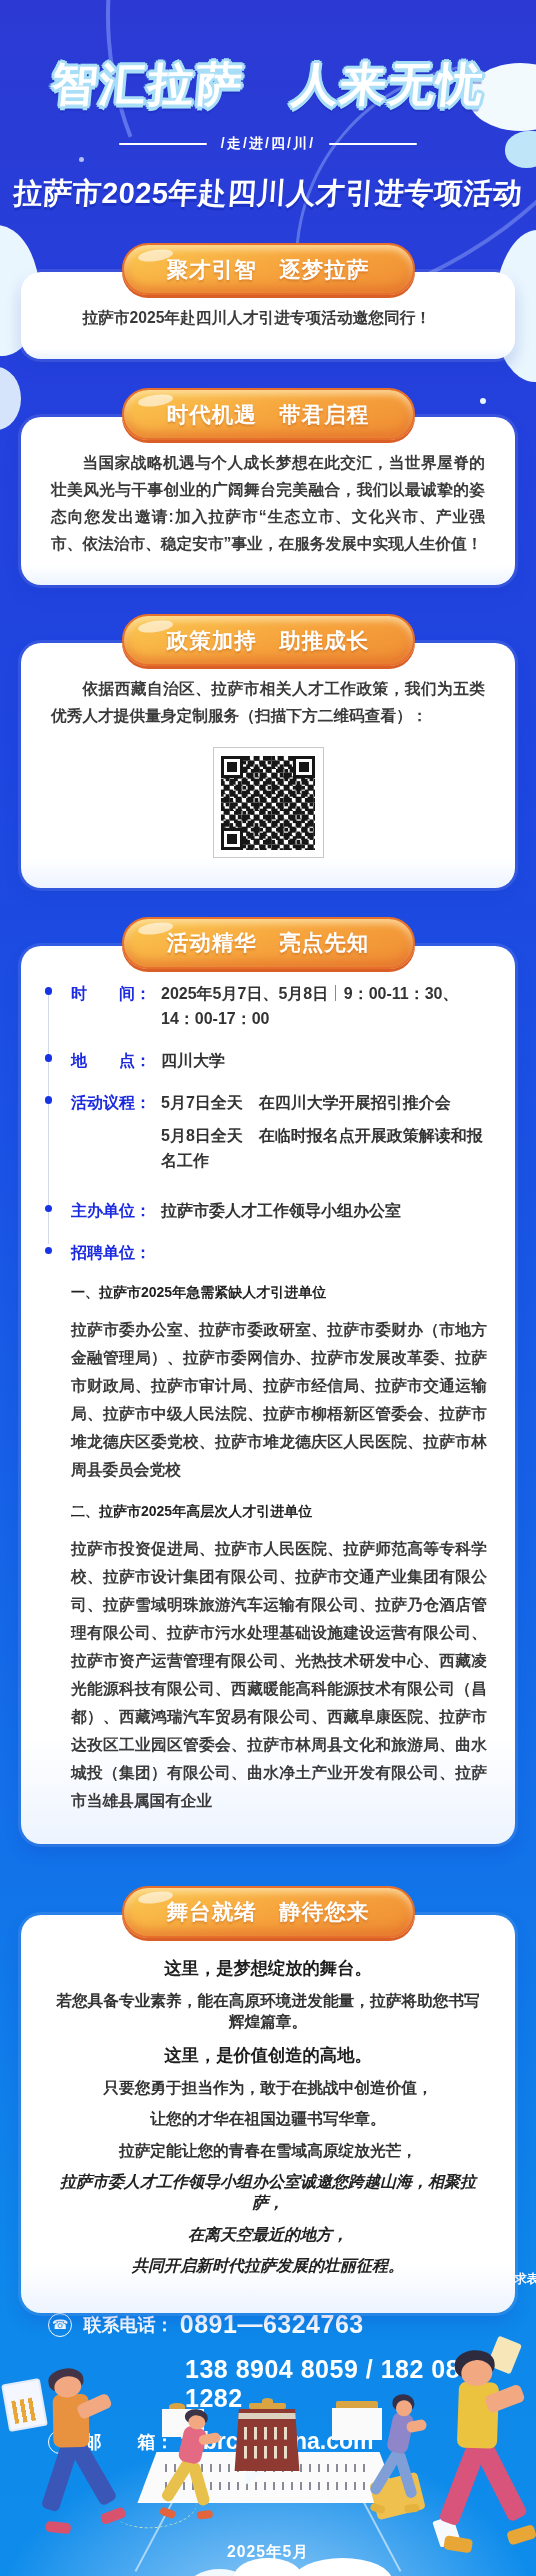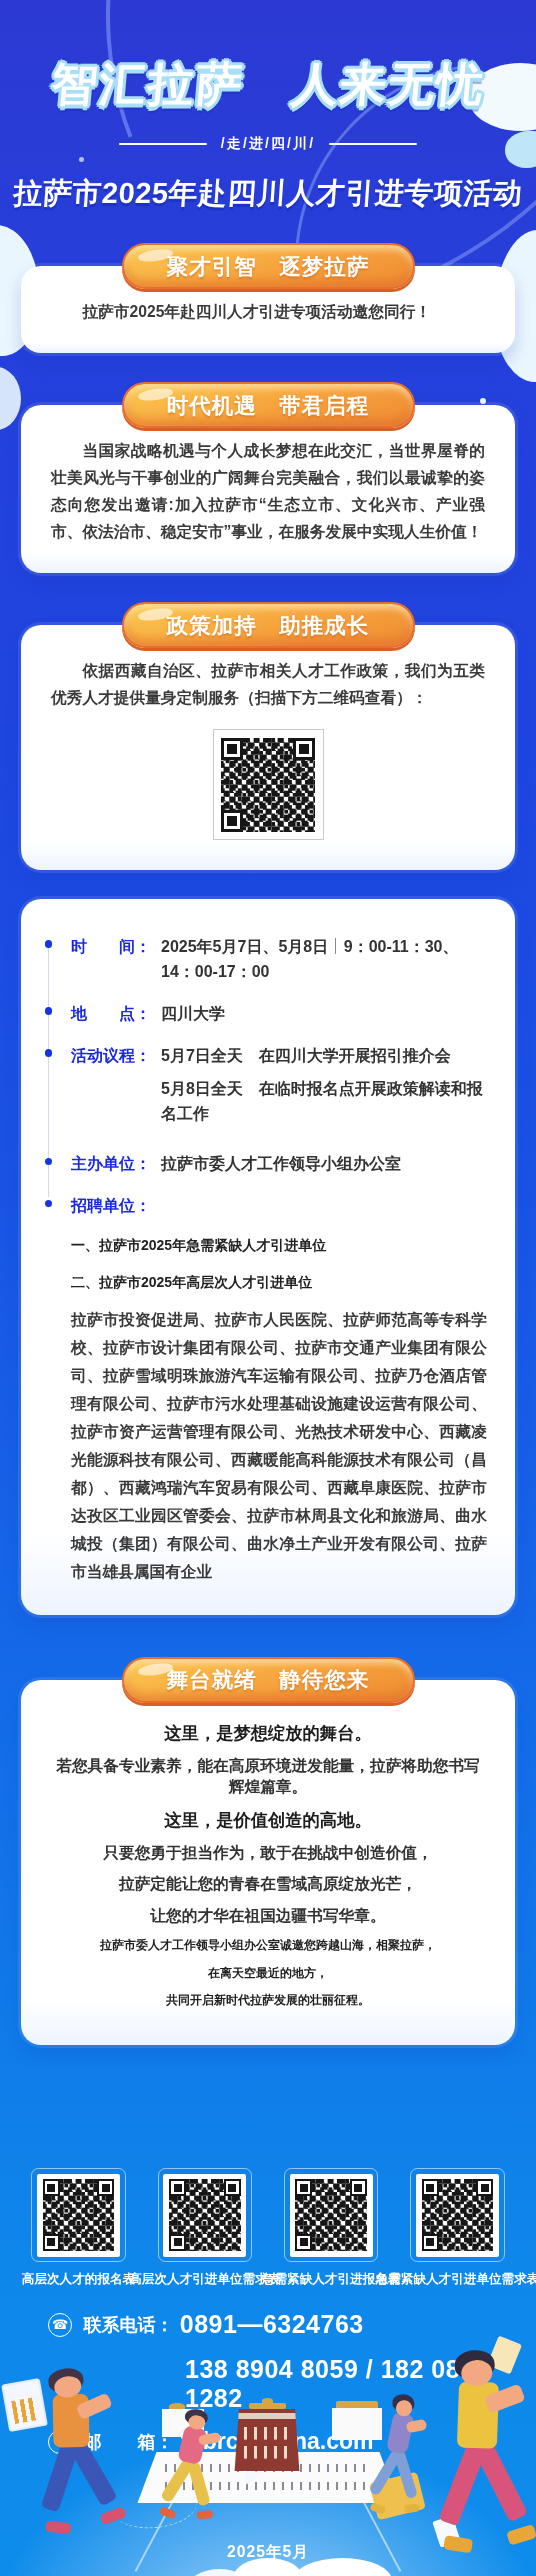--- a/index.html
+++ b/index.html
@@ -47,21 +47,21 @@
   .subtitle{ font-size:14px; font-weight:800; color:#fff; letter-spacing:2.1px; }
   .main-title{
     margin-top:21px; font-size:29px; font-weight:900; color:#fff; letter-spacing:0.5px;
     transform:skewX(-4deg); text-shadow:0 2.6px 0 rgba(14,38,170,.45);
   }
 
   
   .section{ position:relative; margin-top:29px; }
   .section.last{ margin-top:42px; }
   .pill{
-    position:relative; z-index:2; width:293px; height:46px; margin:0 auto -23px;
+    position:relative; z-index:2; width:293px; height:52px; margin:0 auto -23px;
     display:flex; align-items:center; justify-content:center;
     background:linear-gradient(160deg,#fbc84f 0%,#f6a23c 55%,#ef8d34 100%);
     border:2.1px solid #e56f2b; border-radius:31px;
     box-shadow:0 3.1px 0 #d95f27, inset 0 -6.3px 9.4px rgba(221,97,38,.5), inset 0 4.2px 7.3px rgba(255,238,190,.75);
   }
   .pill::before{ content:""; position:absolute; left:14.7px; top:4.7px; width:35px; height:10.5px;
     border-radius:50%; background:rgba(255,255,255,.6); transform:rotate(-8deg); }
   .pill-text{ font-size:21.5px; font-weight:800; color:#fff; letter-spacing:1px;
     text-shadow:0 1.6px 2.1px rgba(176,78,20,.35); }
   .card{
@@ -101,21 +101,21 @@
     margin:0 7.3px; vertical-align:-2.6px; }
   .agenda-line{ font-size:16px; font-weight:700; color:#333; line-height:25px; margin-bottom:8.4px; white-space:pre-wrap; }
   .grp{ padding-left:27px; }
   .grp-title{ font-size:14px; font-weight:800; color:#222; margin:19px 0 13.6px; }
   .grp-body{ font-size:15.7px; line-height:28px; color:#3a3a3a; font-weight:600; text-align:justify; }
 
   
   .card.pad-center{ padding:31px 35px 25px; text-align:center; min-height:361px; }
   .lead{ font-size:17.3px; font-weight:800; color:#1d1d1d; margin:10.5px 0; }
   .line{ font-size:15.7px; font-weight:600; color:#333; margin:10.5px 0; }
-  .line.strong{ font-size:12px; font-weight:800; color:#222; }
+  .line.strong{ font-size:16px; font-weight:800; color:#222;font-style:italic; }
 
   
   .qr-row{ position:absolute; top:2168px; left:19px; width:498px;
     display:flex; justify-content:space-between; }
   .qr-item{ width:119px; display:flex; flex-direction:column; align-items:center; }
   .qr-frame{ border:1px solid rgba(255,255,255,.55); border-radius:7.3px; padding:4.7px; }
   .qr-box{ width:83px; height:83px; background:#fff; border-radius:2.1px; padding:5.8px; }
   .qr-label{ margin-top:8.4px; font-size:12.6px; font-weight:700; color:#fff; white-space:nowrap; }
 
   
@@ -258,20 +258,23 @@
         <div class="qr">
           <div class="fd tl"></div>
           <div class="fd tr"></div>
           <div class="fd bl"></div>
         </div>
       </div>
     </div>
   </div>
 
   <div class="section">
+    <div class="pill">
+      <span class="pill-text">活动精华　亮点先知</span>
+    </div>
     <div class="card pad-list">
       <div class="list">
         <div class="row">
           <span class="lbl">时　　间：</span>
           <span class="val"><span>2025年5月7日、5月8日</span><span class="vbar"></span><span>9：00-11：30、14：00-17：00</span></span>
         </div>
         <div class="row">
           <span class="lbl">地　　点：</span>
           <span class="val">四川大学</span>
         </div>
@@ -285,37 +288,38 @@
         <div class="row">
           <span class="lbl">主办单位：</span>
           <span class="val">拉萨市委人才工作领导小组办公室</span>
         </div>
         <div class="row">
           <span class="lbl">招聘单位：</span>
         </div>
       </div>
       <div class="grp">
         <div class="grp-title">一、拉萨市2025年急需紧缺人才引进单位</div>
+        <div class="grp-body">拉萨市委办公室、拉萨市委政研室、拉萨市委财办（市地方金融管理局）、拉萨市委网信办、拉萨市发展改革委、拉萨市财政局、拉萨市审计局、拉萨市经信局、拉萨市交通运输局、拉萨市中级人民法院、拉萨市柳梧新区管委会、拉萨市堆龙德庆区委党校、拉萨市堆龙德庆区人民医院、拉萨市林周县委员会党校</div>
         <div class="grp-title">二、拉萨市2025年高层次人才引进单位</div>
         <div class="grp-body">拉萨市投资促进局、拉萨市人民医院、拉萨师范高等专科学校、拉萨市设计集团有限公司、拉萨市交通产业集团有限公司、拉萨雪域明珠旅游汽车运输有限公司、拉萨乃仓酒店管理有限公司、拉萨市污水处理基础设施建设运营有限公司、拉萨市资产运营管理有限公司、光热技术研发中心、西藏凌光能源科技有限公司、西藏暖能高科能源技术有限公司（昌都）、西藏鸿瑞汽车贸易有限公司、西藏阜康医院、拉萨市达孜区工业园区管委会、拉萨市林周县文化和旅游局、曲水城投（集团）有限公司、曲水净土产业开发有限公司、拉萨市当雄县属国有企业</div>
       </div>
     </div>
   </div>
 
   <div class="section last">
     <div class="pill">
       <span class="pill-text">舞台就绪　静待您来</span>
     </div>
     <div class="card pad-center">
       <div class="lead">这里，是梦想绽放的舞台。</div>
       <div class="line">若您具备专业素养，能在高原环境迸发能量，拉萨将助您书写辉煌篇章。</div>
       <div class="lead">这里，是价值创造的高地。</div>
       <div class="line">只要您勇于担当作为，敢于在挑战中创造价值，</div>
+      <div class="line">让您的才华在祖国边疆书写华章。</div>
       <div class="line">拉萨定能让您的青春在雪域高原绽放光芒，</div>
-      <div class="line">让您的才华在祖国边疆书写华章。</div>
       <div class="line strong">拉萨市委人才工作领导小组办公室诚邀您跨越山海，相聚拉萨，</div>
       <div class="line strong">在离天空最近的地方，</div>
       <div class="line strong">共同开启新时代拉萨发展的壮丽征程。</div>
     </div>
   </div>
 
   <div class="qr-row">
     <div class="qr-item">
       <div class="qr-frame">
         <div class="qr-box">

